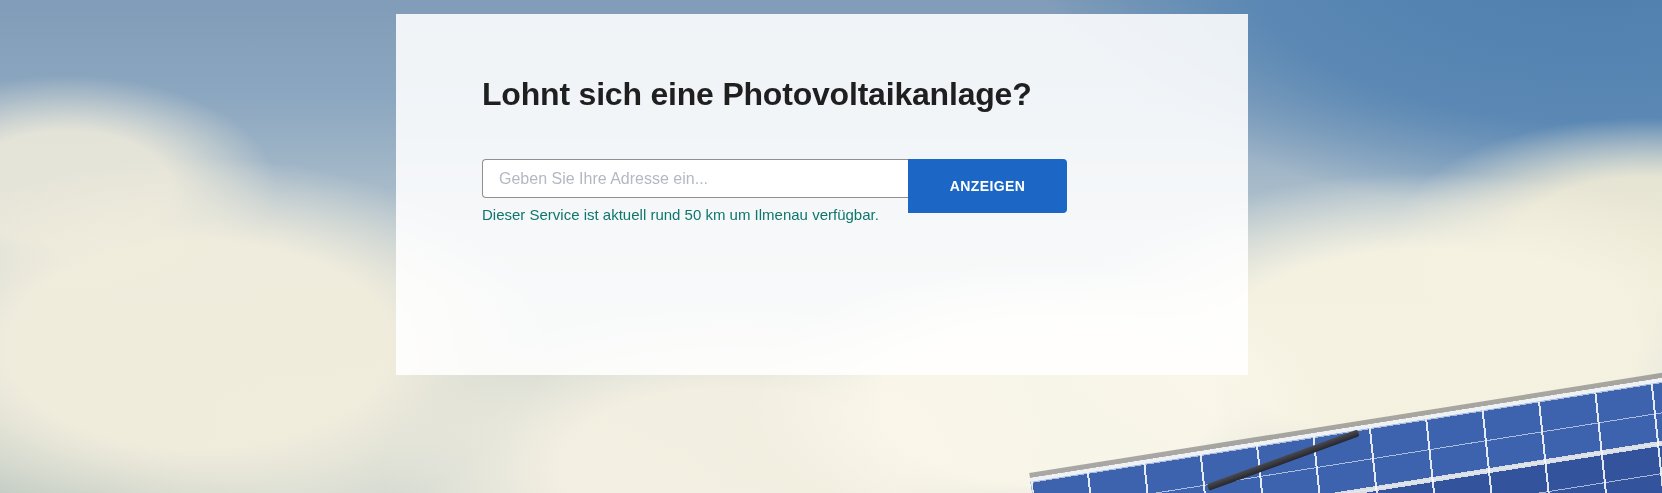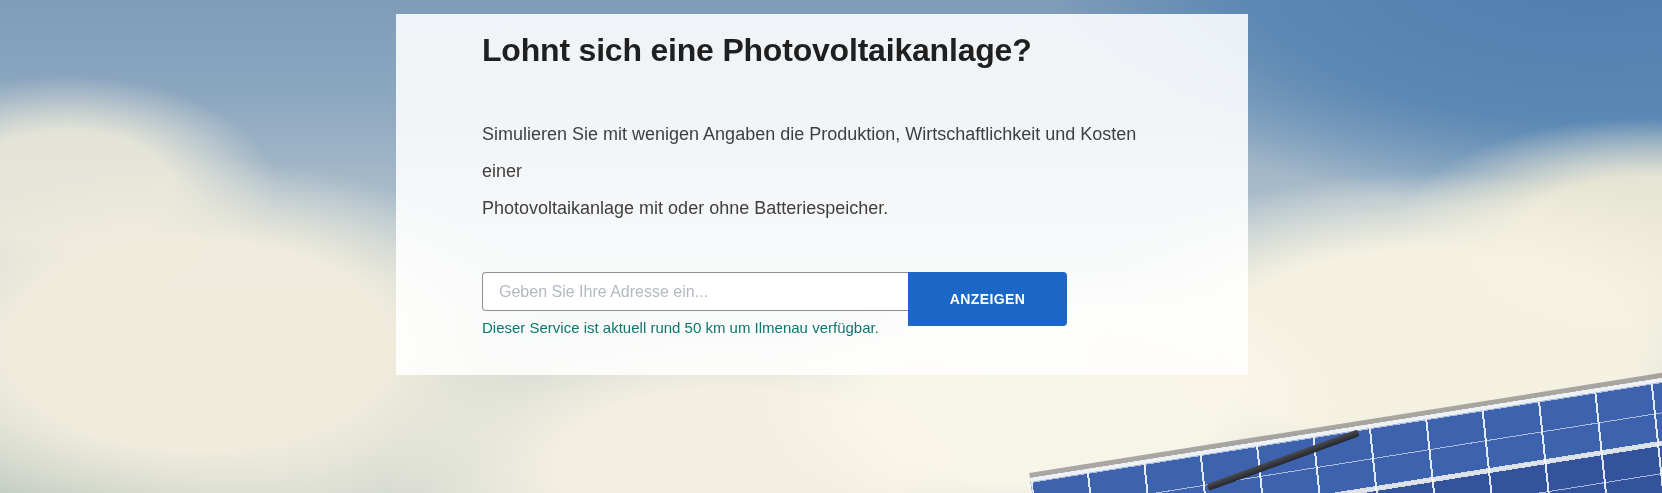--- a/index.html
+++ b/index.html
@@ -45,21 +45,21 @@
     position:absolute; left:1208px; top:484px; width:160px; height:7px;
     transform:rotate(-20deg); transform-origin:0 50%;
     background:linear-gradient(180deg,#4a4a52 0%,#26262d 100%);
     border-radius:2px;
   }
 
   
   .card {
     position:absolute; left:396px; top:14px; width:852px; height:361px;
     background:rgba(255,255,255,0.88);
-    padding:16px 76px 0 86px;
+    padding:60px 76px 0 86px;
   }
   .card h1 {
     font-size:32px; line-height:40px; font-weight:700;
     color:#1f1f1f; letter-spacing:-0.2px;
   }
   .desc { margin-top:46px; max-width:700px; }
   .desc div { font-size:18px; line-height:37px; color:#3f3f3f; }
 
   .form-row { margin-top:45px; display:flex; width:585px; height:39px; }
   .addr-input {
@@ -84,24 +84,20 @@
 
 <div class="solar-wrap">
   <div class="solar-far"></div>
   <div class="solar-main"></div>
   <div class="solar-rail"></div>
 </div>
 
 <div class="card">
   <h1>Lohnt sich eine Photovoltaikanlage?</h1>
 
-  <div class="desc">
-    <div>Simulieren Sie mit wenigen Angaben die Produktion, Wirtschaftlichkeit und Kosten einer</div>
-    <div>Photovoltaikanlage mit oder ohne Batteriespeicher.</div>
-  </div>
 
   <div class="form-row">
     <input class="addr-input" type="text" placeholder="Geben Sie Ihre Adresse ein..." style="">
     <button class="submit-btn">ANZEIGEN</button>
   </div>
 
   <div class="note">Dieser Service ist aktuell rund 50 km um Ilmenau verfügbar.</div>
 </div>
 
 </body></html>

